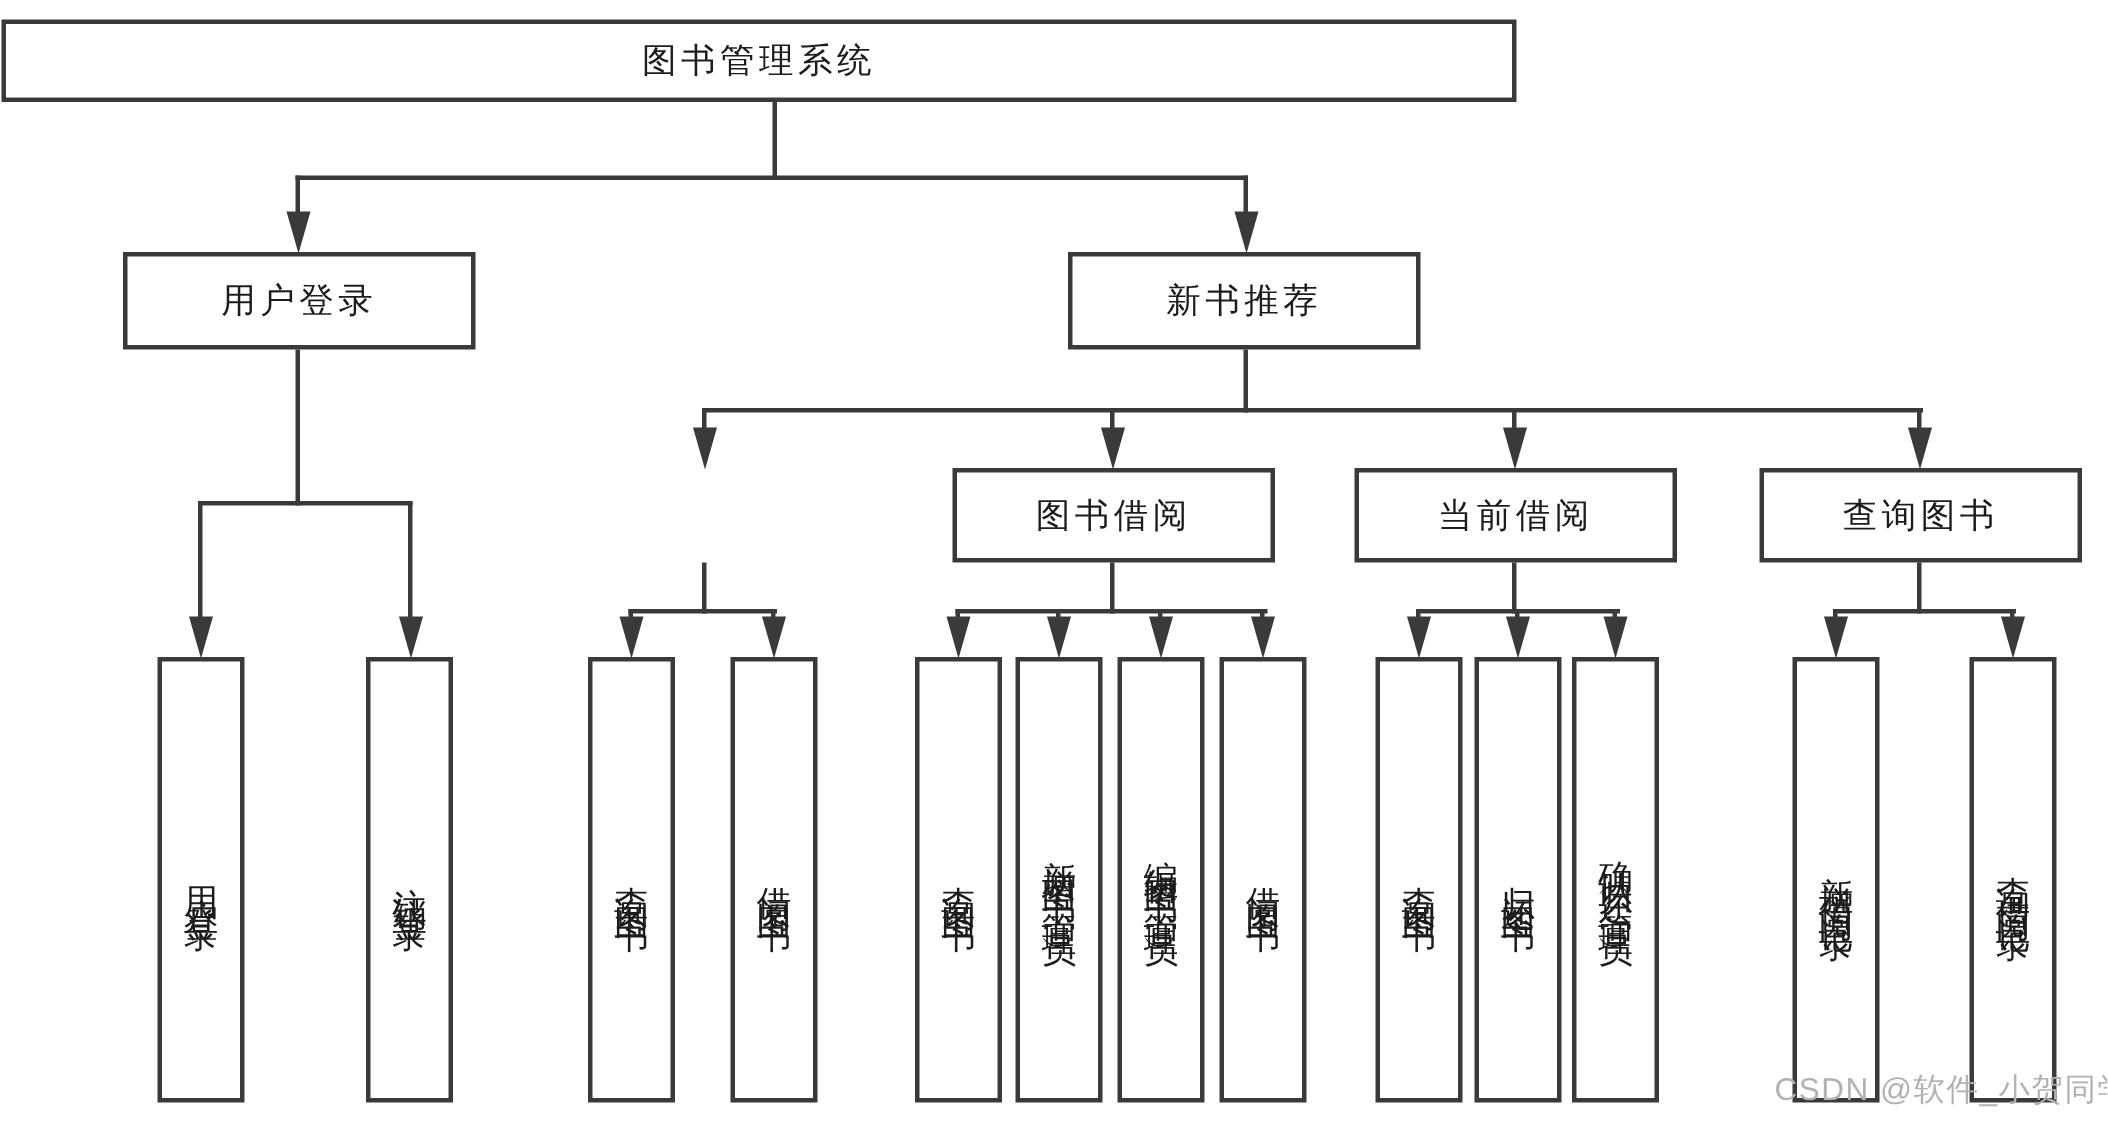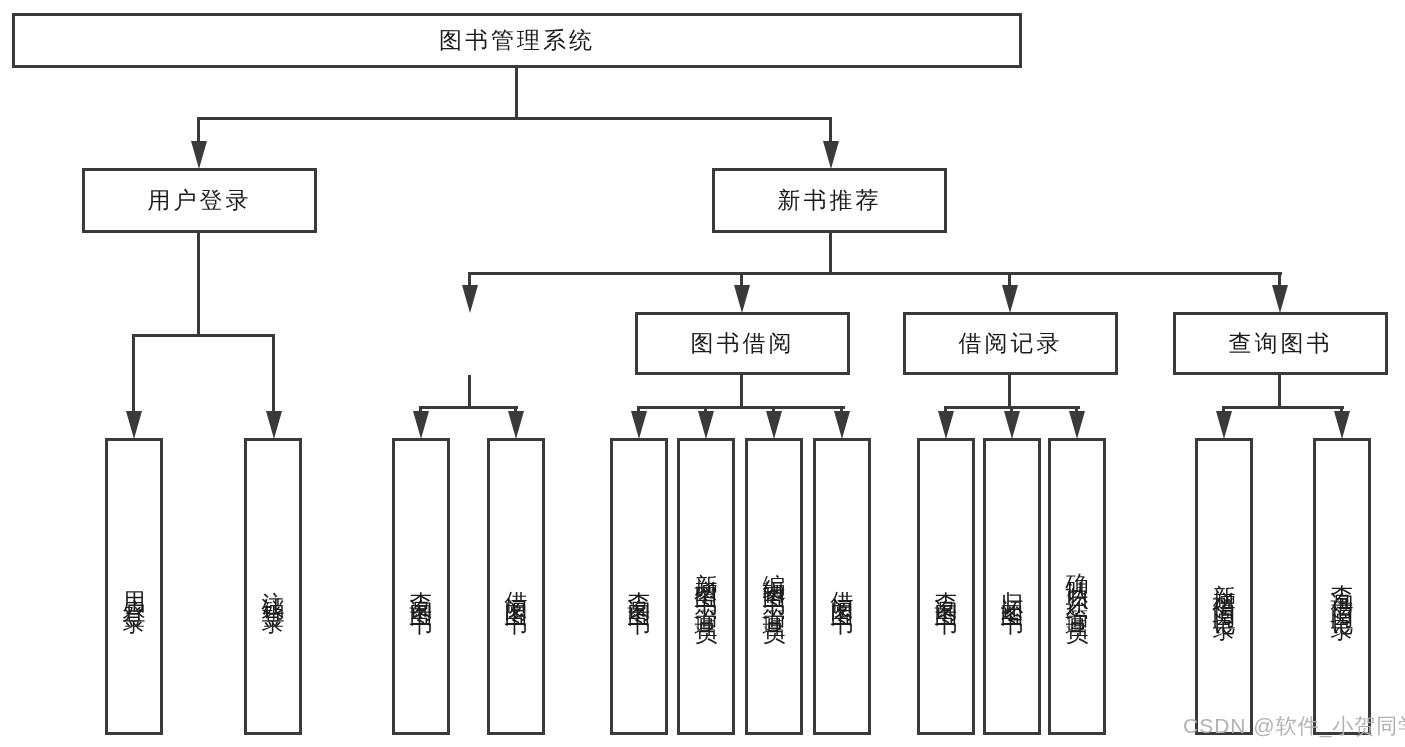--- a/index.html
+++ b/index.html
@@ -44,21 +44,21 @@
   .watermark{
     position:absolute;
     left:1183px;top:712px;
     font-size:21px;
     letter-spacing:1px;
     color:var(--wm);
     white-space:nowrap;
     z-index:5;
   }
   
-  .root-box{left:12px;top:13px;width:1010px;height:55px;}
+  .root-box{left:1px;top:13px;width:1010px;height:55px;}
   .l2-user{left:82px;top:168px;width:235px;height:65px;}
   .l2-book{left:712px;top:168px;width:235px;height:65px;}
   .l3{top:312px;width:215px;height:63px;}
   .l3-nb{left:363px;} .l3-bb{left:635px;} .l3-cb{left:903px;} .l3-br{left:1173px;}
   .leaf{top:438px;width:58px;height:297px;position:absolute;}
   .lf-login{left:105px;} .lf-logout{left:244px;}
   .lf-nbq{left:392px;}   .lf-nbb{left:487px;}
   .lf-bbq{left:610px;}   .lf-bba{left:677px;} .lf-bbe{left:745px;} .lf-bbb{left:813px;}
   .lf-cbq{left:917px;}   .lf-cbr{left:983px;} .lf-cbc{left:1048px;}
   .lf-bra{left:1195px;}  .lf-brq{left:1313px;}
@@ -67,21 +67,21 @@
 <body>
 
 <div class="canvas">
 
   <div class="node root-box">图书管理系统</div>
 
   <div class="node l2-user">用户登录</div>
   <div class="node l2-book">新书推荐</div>
 
   <div class="node l3 l3-bb">图书借阅</div>
-  <div class="node l3 l3-cb">借阅记录</div>
+  <div class="node l3 l3-cb">当前借阅</div>
   <div class="node l3 l3-br">查询图书</div>
 
   <div class="node leaf lf-login">用户登录</div>
   <div class="node leaf lf-logout">注销登录</div>
   <div class="node leaf lf-nbq">查询图书</div>
   <div class="node leaf lf-nbb">借阅图书</div>
   <div class="node leaf lf-bbq">查询图书</div>
   <div class="node leaf lf-bba">新增图书（管理员）</div>
   <div class="node leaf lf-bbe">编辑图书（管理员）</div>
   <div class="node leaf lf-bbb">借阅图书</div>

